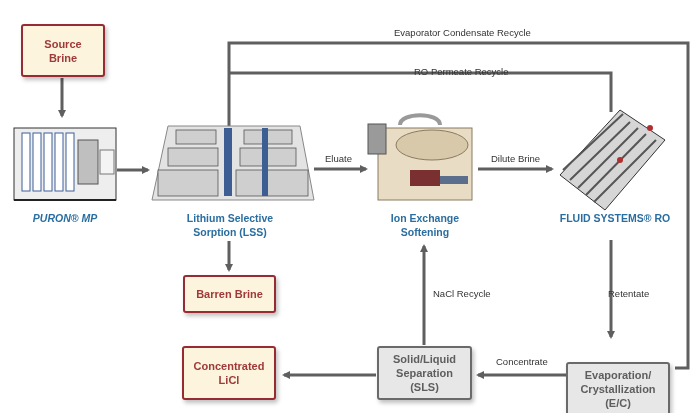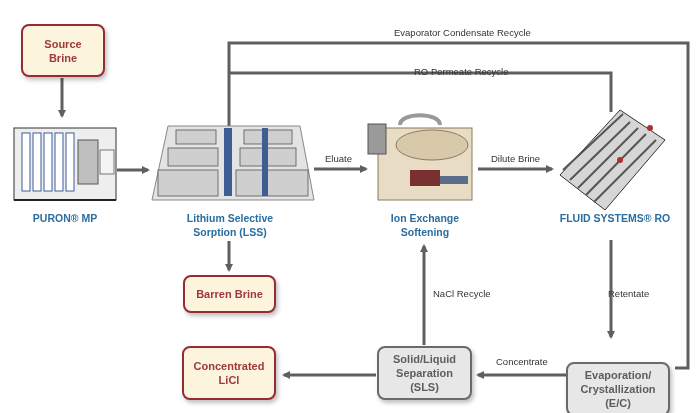--- a/index.html
+++ b/index.html
@@ -1,21 +1,21 @@
 <!DOCTYPE html>
 <html><head>
 <meta charset="utf-8">
 <style>
   html, body { margin: 0; padding: 0; background: #ffffff; }
   body { width: 700px; height: 413px; position: relative; overflow: hidden;
          font-family: "Liberation Sans", sans-serif; }
   svg.flow { position: absolute; left: 0; top: 0; }
   .box { position: absolute; box-sizing: border-box; display: flex; align-items: center;
          justify-content: center; text-align: center; font-weight: bold; font-size: 11px;
-         line-height: 14px; border-radius: 8px; white-space: pre-line; }
+         line-height: 14px; border-radius: 3px; white-space: pre-line; }
   .box.term { background: #fcf4dd; border: 2.5px solid #962b33; color: #a03a3a;
               box-shadow: 2px 3px 4px rgba(0,0,0,0.25); }
   .box.proc { background: #e7e7e8; border: 2.5px solid #6a6a6a; color: #5e5e5e;
               box-shadow: 2px 3px 4px rgba(0,0,0,0.25); }
   .lbl { position: absolute; font-size: 9.5px; color: #333; white-space: nowrap; }
   .unit-lbl { position: absolute; color: #2a6ea0; font-weight: bold; font-size: 10.5px;
               text-align: center; white-space: pre-line; line-height: 14px; }
 </style>
 </head>
 <body>
@@ -108,21 +108,21 @@
 <div class="box term" style="left:182px;top:346px;width:94px;height:54px;">Concentrated
 LiCl</div>
 
 <div class="box proc" style="left:377px;top:346px;width:95px;height:54px;">Solid/Liquid
 Separation
 (SLS)</div>
 <div class="box proc" style="left:566px;top:346px;width:104px;height:54px;margin-top:16px;">Evaporation/
 Crystallization
 (E/C)</div>
 
-<div class="unit-lbl" style="left:10px;top:211px;width:110px;">PURON® MP</div>
+<div class="unit-lbl" style="left:10px;top:211px;width:110px;font-style:italic;">PURON® MP</div>
 <div class="unit-lbl" style="left:160px;top:211px;width:140px;">Lithium Selective
 Sorption (LSS)</div>
 <div class="unit-lbl" style="left:370px;top:211px;width:110px;">Ion Exchange
 Softening</div>
 <div class="unit-lbl" style="left:550px;top:211px;width:130px;">FLUID SYSTEMS® RO</div>
 
 <div class="lbl" style="left:394px;top:27px;">Evaporator Condensate Recycle</div>
 <div class="lbl" style="left:414px;top:66px;">RO Permeate Recycle</div>
 <div class="lbl" style="left:325px;top:153px;">Eluate</div>
 <div class="lbl" style="left:491px;top:153px;">Dilute Brine</div>

